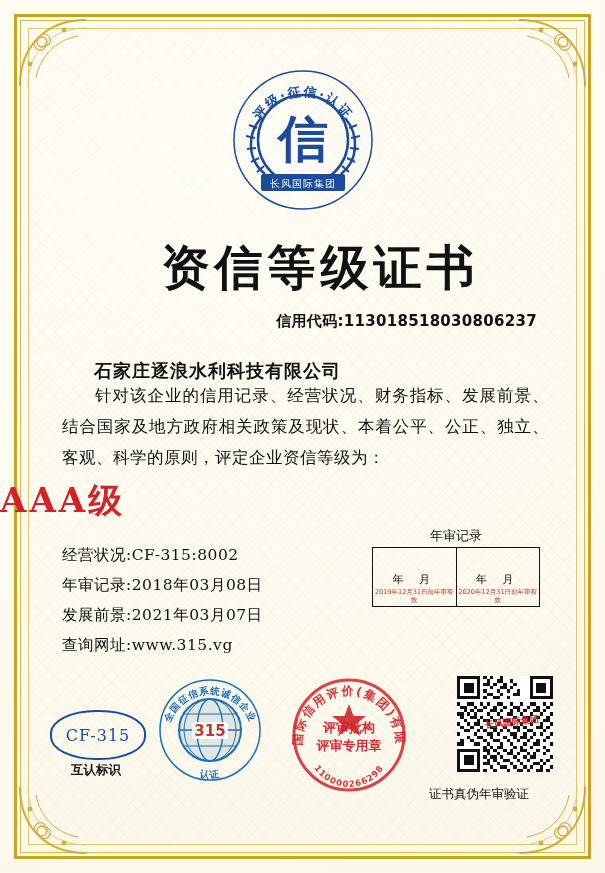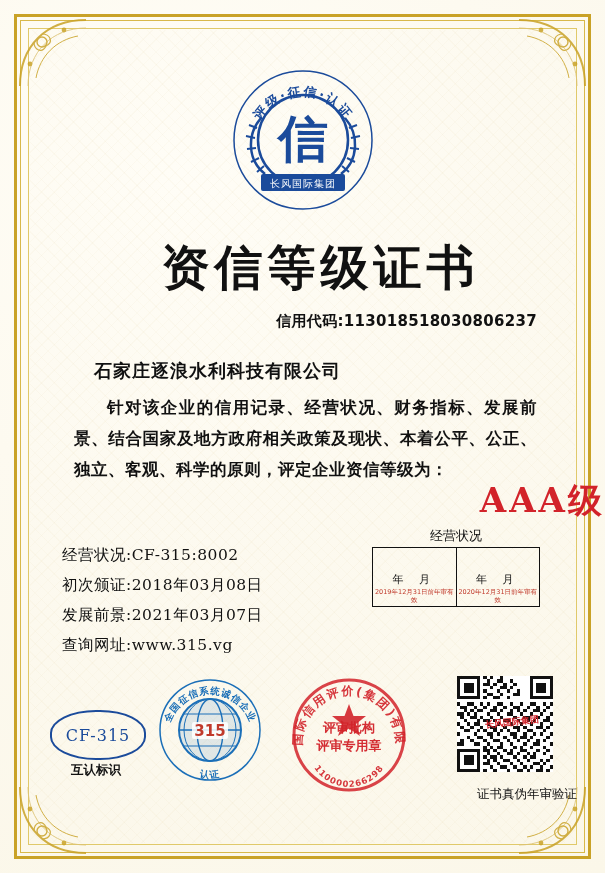--- a/index.html
+++ b/index.html
@@ -85,25 +85,25 @@
   }
   .body-text{
     position:absolute;left:62px;right:56px;top:380px;
     font-family:"DejaVu Serif", serif;
     font-size:16.5px;
     line-height:31px;
     color:#111;
     letter-spacing:.5px;
     text-align:justify;
   }
-  .body-text p{margin:12px;font-weight:bold;}
+  .body-text p{margin:0;}
   .body-text p.indent{text-indent:2em;}
   .grade{
     position:absolute;left:0;right:0;top:478px;
-    text-align:right;
+    text-align:left;
     font-family:"DejaVu Serif", serif;
     font-weight:bold;
     font-size:34px;
     letter-spacing:3px;
     color:#d2232a;
   }
 
   
   .details{
     position:absolute;left:62px;top:540px;
@@ -168,21 +168,21 @@
     position:absolute;left:158px;top:678px;width:104px;height:104px;
   }
   .seal-red{
     position:absolute;left:290px;top:676px;width:118px;height:118px;
   }
   .qr{
     position:absolute;right:52px;top:676px;width:96px;height:96px;
   }
   .qr-label{
     position:absolute;right:28px;top:786px;width:148px;
-    text-align:right;
+    text-align:left;
     font-family:"DejaVu Serif", serif;
     font-size:12.5px;color:#111;
   }
   .qr-overlay{
     position:absolute;right:66px;top:716px;
     font-family:"DejaVu Sans", sans-serif;
     font-size:9px;color:#d2232a;font-weight:bold;
     transform:rotate(-6deg);
     letter-spacing:0;
   }
@@ -280,27 +280,27 @@
   <div class="company">石家庄逐浪水利科技有限公司</div>
 
   <div class="body-text">
     <p class="indent">针对该企业的信用记录、经营状况、财务指标、发展前景、结合国家及地方政府相关政策及现状、本着公平、公正、独立、客观、科学的原则，评定企业资信等级为：</p>
   </div>
 
   <div class="grade">AAA级</div>
 
   <div class="details">
     <div>经营状况:CF-315:8002</div>
-    <div>初次颁证:2018年03月08日</div>
+    <div>年审记录:2018年03月08日</div>
     <div>发展前景:2021年03月07日</div>
     <div>查询网址:www.315.vg</div>
   </div>
 
   <div class="review">
-    <div class="review-title">经营状况</div>
+    <div class="review-title">年审记录</div>
     <table class="review-table">
       <tbody>
           <tr>
         <td>
           <div class="cell-ym">年 月</div>
           <div class="cell-note">2019年12月31日前年审有效</div>
         </td>
         <td>
           <div class="cell-ym">年 月</div>
           <div class="cell-note">2020年12月31日前年审有效</div>

